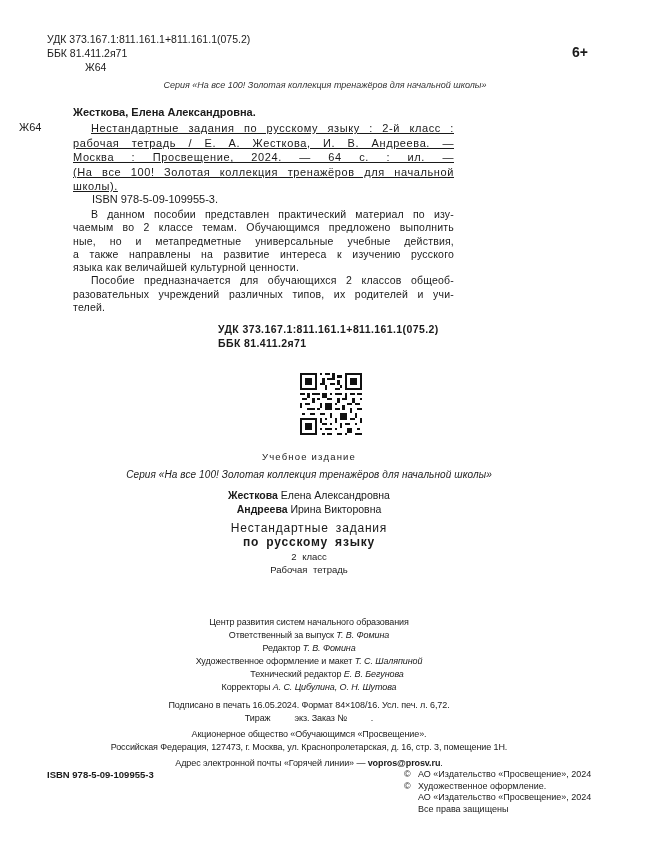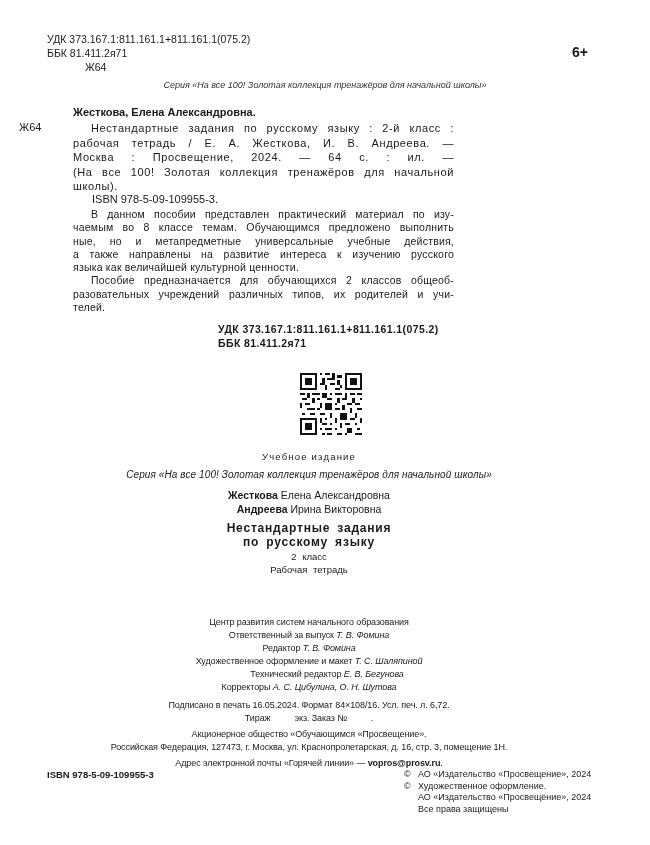--- a/index.html
+++ b/index.html
@@ -4,36 +4,36 @@
 <style>
   * { margin: 0; padding: 0; box-sizing: border-box; }
   html, body { width: 650px; height: 845px; background: #ffffff; overflow: hidden; }
   body { position: relative; font-family: "Liberation Sans", sans-serif; color: #1a1a1a; }
   .abs { position: absolute; }
   .hdr-line { left: 47px; font-size: 10.5px; line-height: 14px; white-space: nowrap; }
   .age { left: 572px; top: 44px; font-size: 14px; font-weight: bold; }
   .series-top { left: 0; width: 650px; top: 80px; text-align: center; font-style: italic; font-size: 9px; color: #333; }
   .author-bold { left: 73px; top: 106px; font-weight: bold; font-size: 11px; }
   .bib-code { left: 19px; top: 121px; font-size: 11px; }
-  .bib { left: 73px; top: 121px; width: 381px; font-size: 11px; line-height: 14.5px; text-align: justify; letter-spacing: 0.6px; word-spacing: 2px; }
+  .bib { left: 73px; top: 121px; width: 381px; font-size: 11px; line-height: 14.5px; text-align: justify; letter-spacing: 0.6px; word-spacing: 2px; text-decoration: underline; }
   .bib .ln { display: block; text-align: justify; text-align-last: justify; }
   .bib .ln.last { text-align-last: left; }
   .isbn1 { left: 92px; top: 193px; font-size: 11px; }
   .anno { left: 73px; top: 208px; width: 381px; font-size: 10.5px; line-height: 13.3px; }
   .anno .ln { display: block; text-align: justify; text-align-last: justify; letter-spacing: 0.2px; }
   .anno .ln.last { text-align-last: left; }
   .anno .ln.ind { padding-left: 18px; }
   .udk2 { left: 218px; top: 322px; font-weight: bold; font-size: 10.5px; line-height: 14px; letter-spacing: 0.4px; }
   .qr { left: 300px; top: 373px; width: 62px; height: 62px; }
   .center { left: 0; width: 618px; text-align: center; }
   .edu { top: 451px; font-size: 9.5px; letter-spacing: 1.2px; }
   .series2 { top: 469px; font-style: italic; font-size: 10px; letter-spacing: 0.1px; }
   .auth1 { top: 489px; font-size: 10.5px; }
   .auth2 { top: 503px; font-size: 10.5px; }
-  .title1 { top: 521px; font-weight: bold; font-size: 12px; letter-spacing: 0.8px; word-spacing: 3px; }
+  .title1 { top: 521px; font-weight: normal; font-size: 12px; letter-spacing: 0.8px; word-spacing: 3px; }
   .title2 { top: 535px; font-weight: bold; font-size: 12px; letter-spacing: 0.8px; word-spacing: 3px; }
   .grade { top: 551px; font-size: 9.5px; word-spacing: 3px; }
   .wb { top: 564px; font-size: 9.5px; word-spacing: 3px; }
   .imp { font-size: 9px; line-height: 12.6px; letter-spacing: -0.1px; margin-top: 32px; }
   .imp .it { font-style: italic; }
   .email b { font-weight: bold; }
   .isbn-bot { left: 47px; top: 769px; font-weight: bold; font-size: 9.5px; }
   .copy { left: 404px; top: 769px; font-size: 9px; line-height: 11.6px; }
   .copy .row { display: flex; }
   .copy .sym { width: 14px; }
@@ -53,21 +53,21 @@
   <span class="ln" style="padding-left:18px;">Нестандартные задания по русскому языку : 2-й класс :</span>
   <span class="ln">рабочая тетрадь / Е. А. Жесткова, И. В. Андреева. —</span>
   <span class="ln">Москва : Просвещение, 2024. — 64 с. : ил. —</span>
   <span class="ln">(На все 100! Золотая коллекция тренажёров для начальной</span>
   <span class="ln last">школы).</span>
 </div>
 <div class="abs isbn1">ISBN 978-5-09-109955-3.</div>
 
 <div class="abs anno">
   <span class="ln ind">В данном пособии представлен практический материал по изу-</span>
-  <span class="ln">чаемым во 8 классе темам. Обучающимся предложено выполнить</span>
+  <span class="ln">чаемым во 2 классе темам. Обучающимся предложено выполнить</span>
   <span class="ln">ные, но и метапредметные универсальные учебные действия,</span>
   <span class="ln">а также направлены на развитие интереса к изучению русского</span>
   <span class="ln last">языка как величайшей культурной ценности.</span>
   <span class="ln ind">Пособие предназначается для обучающихся 2 классов общеоб-</span>
   <span class="ln">разовательных учреждений различных типов, их родителей и учи-</span>
   <span class="ln last">телей.</span>
 </div>
 <div class="abs udk2">
   <div>УДК 373.167.1:811.161.1+811.161.1(075.2)</div>
   <div>ББК 81.411.2я71</div>

